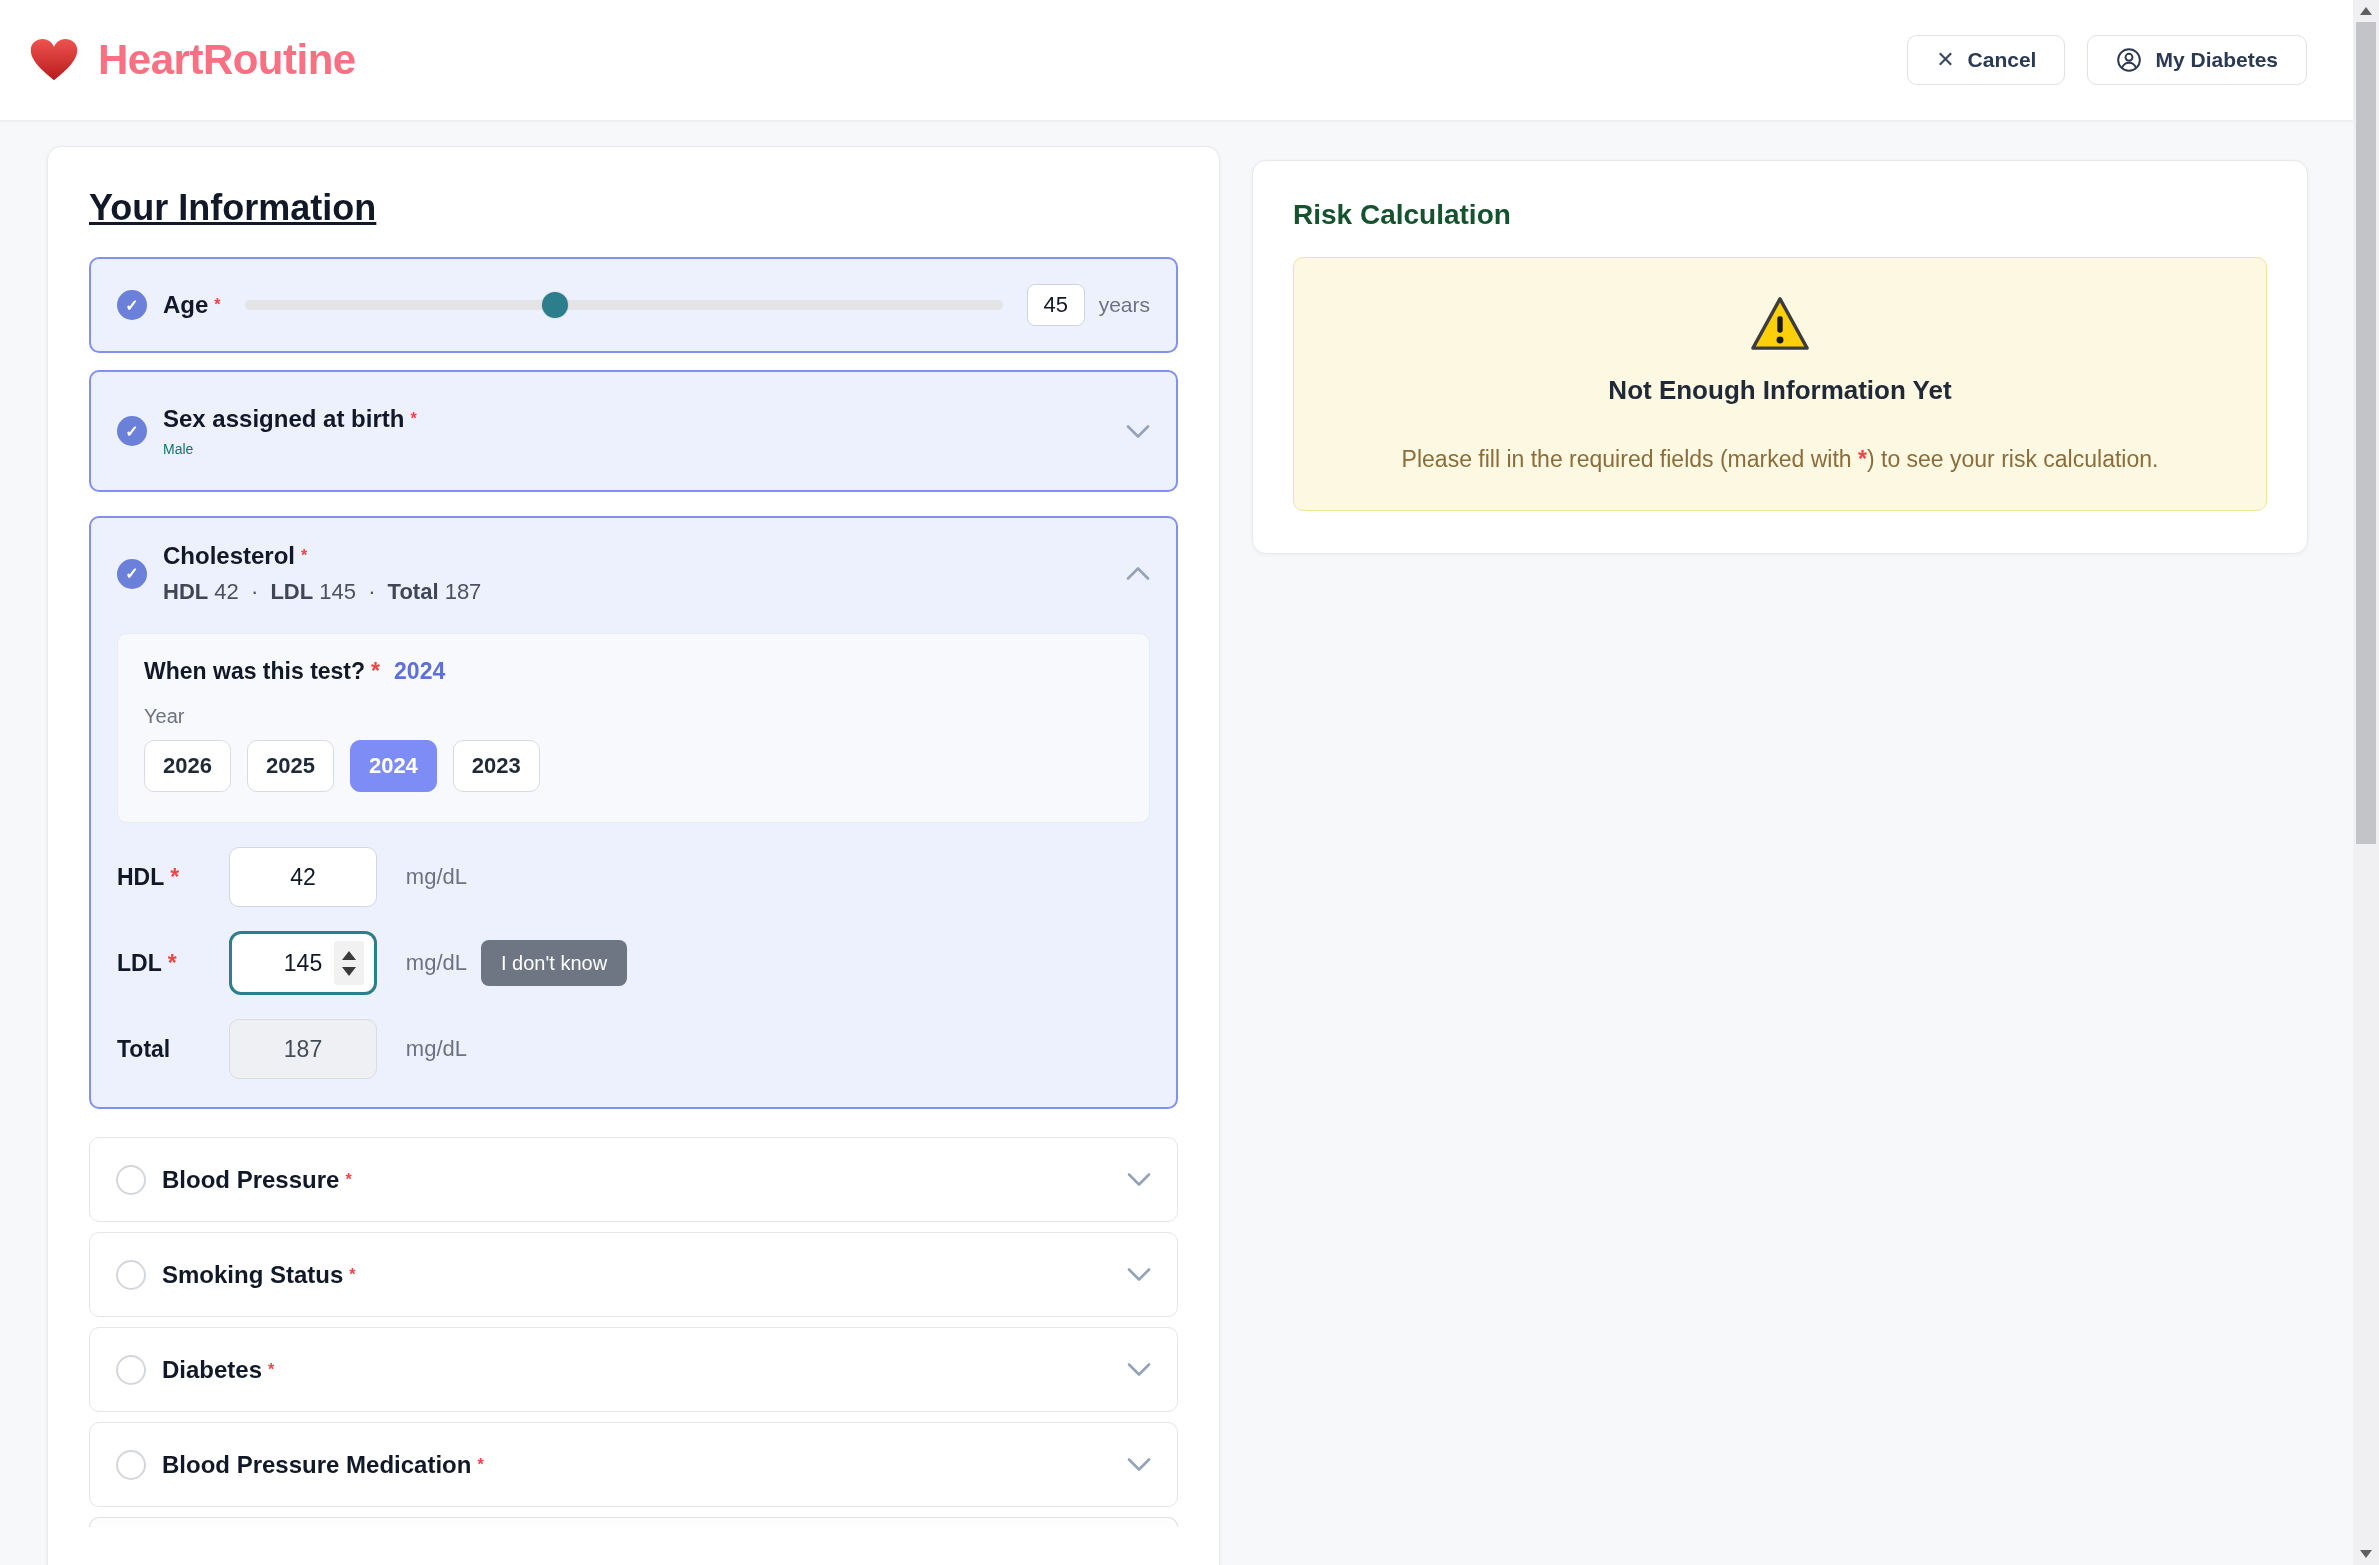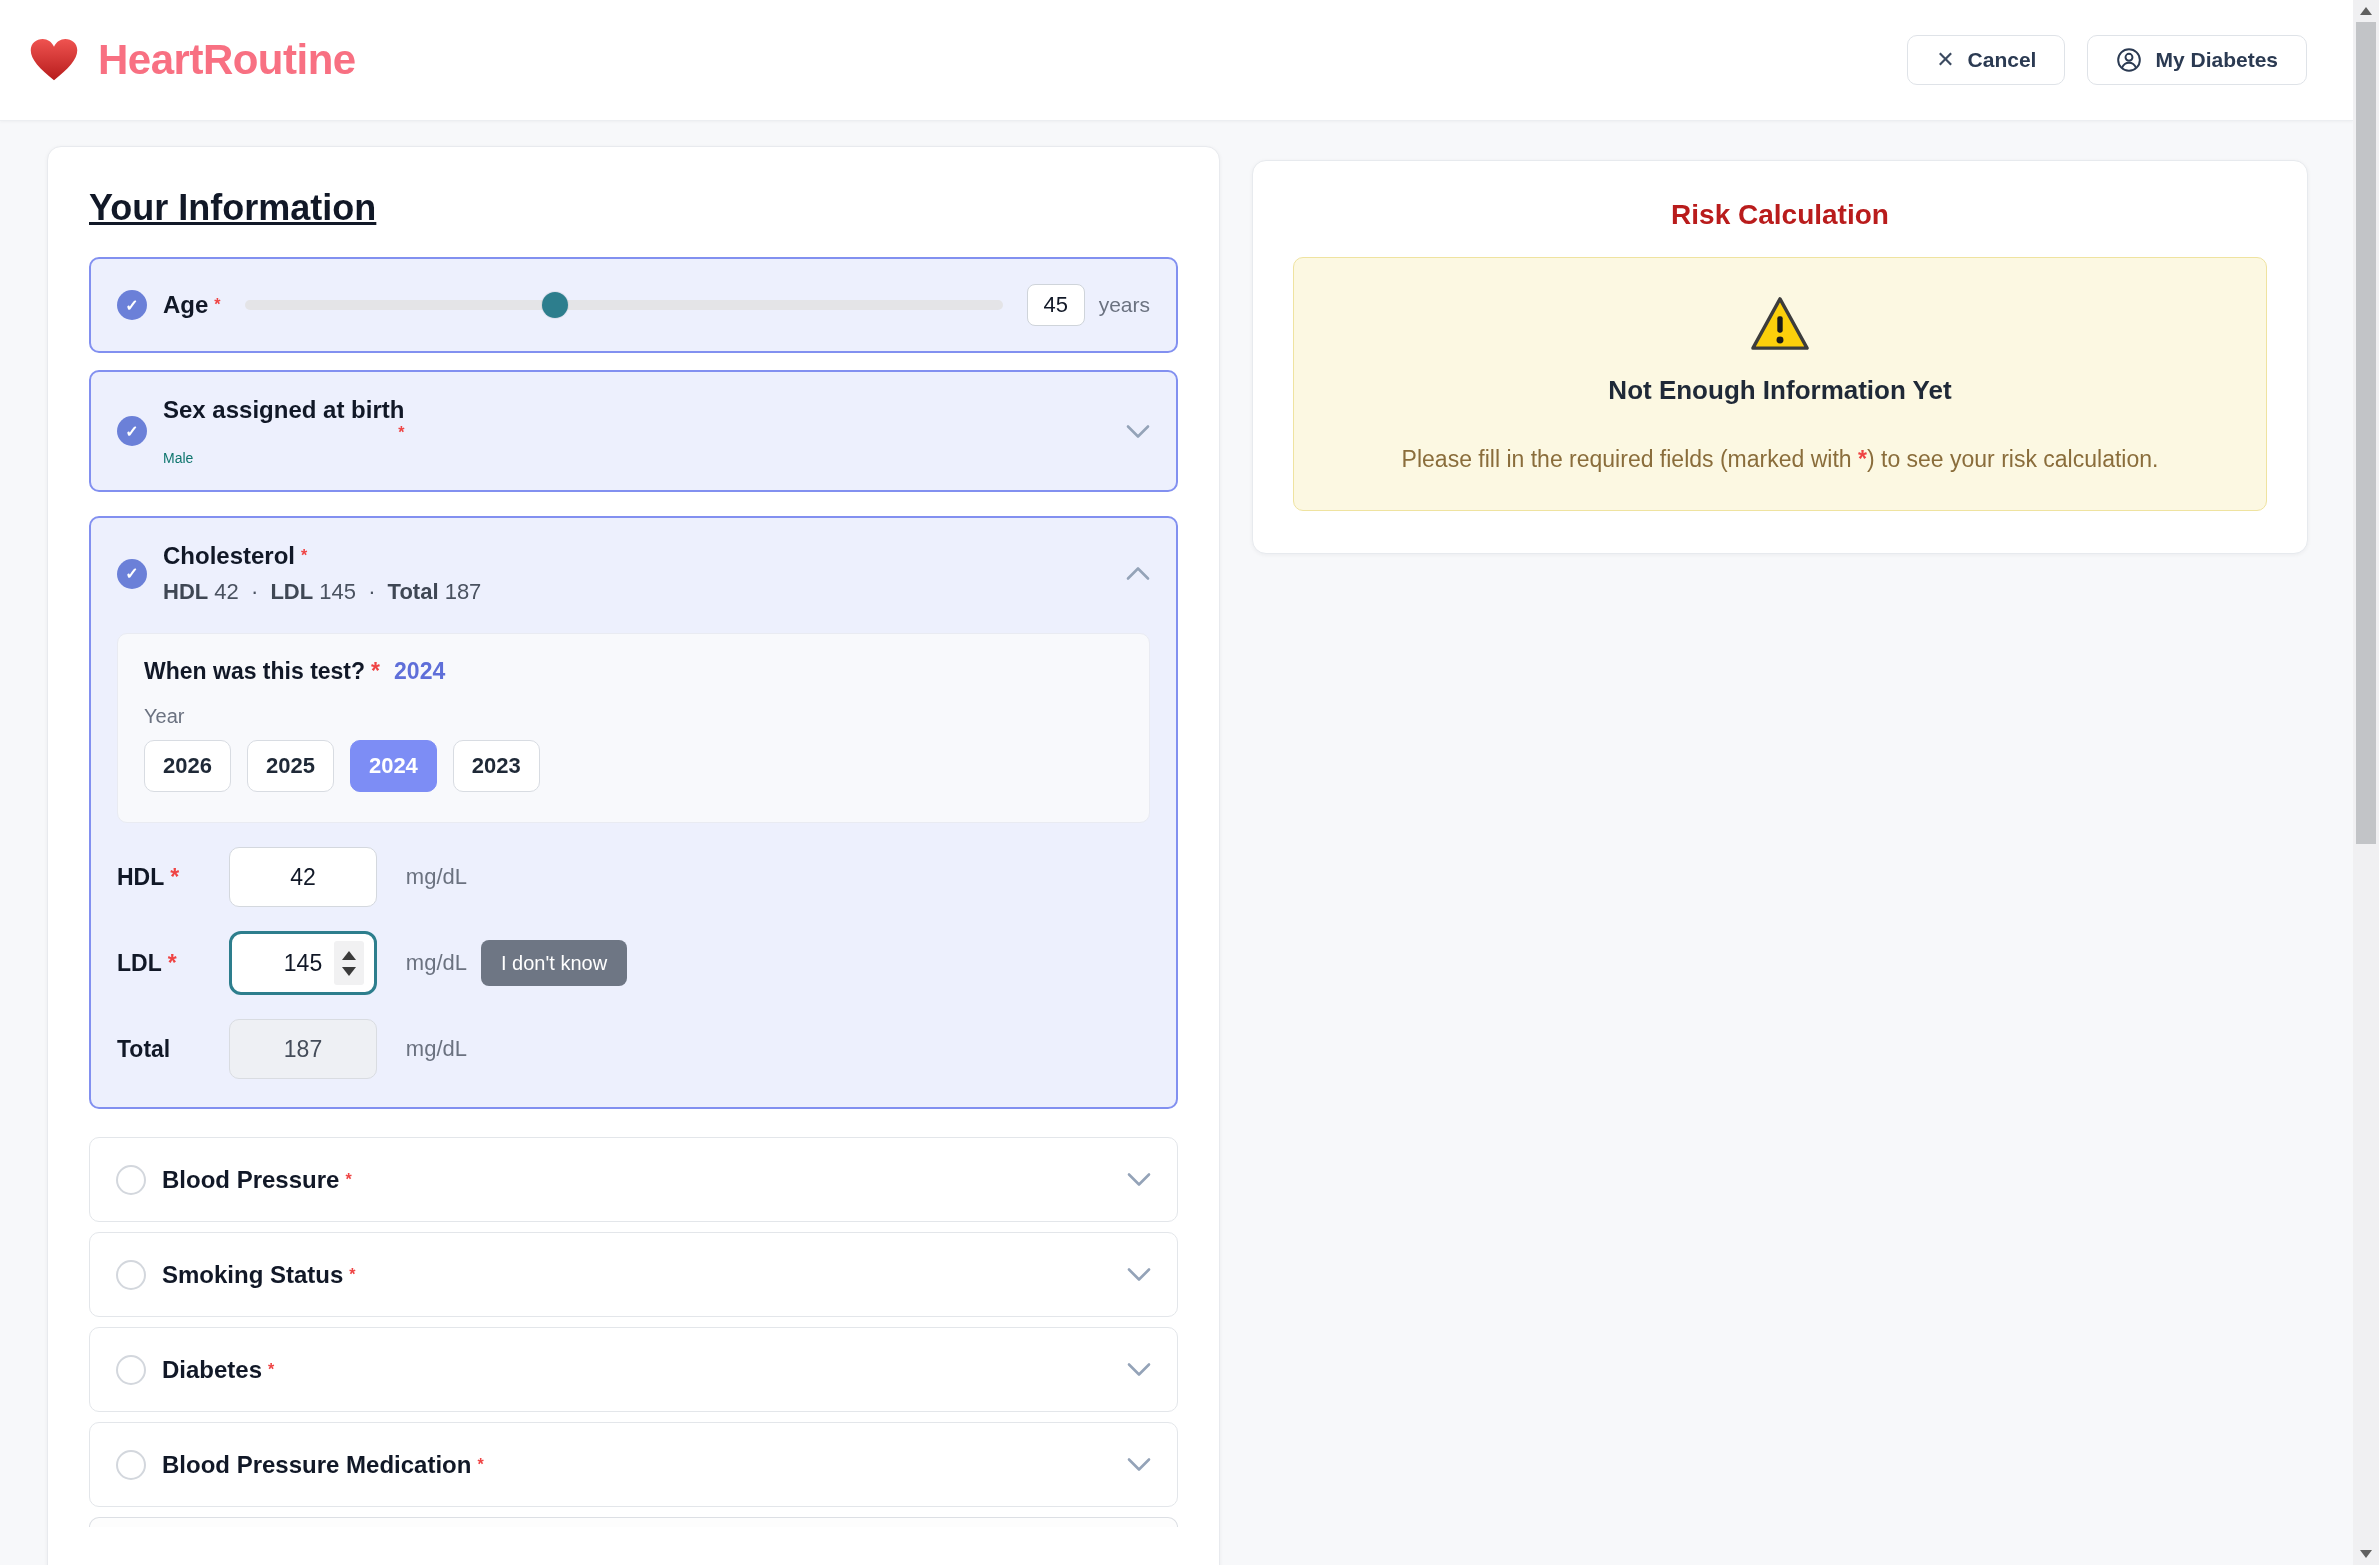--- a/index.html
+++ b/index.html
@@ -145,21 +145,21 @@
     border-radius:10px 10px 0 0; background:#fdfdfd;
   }
 
   
   .risk-card {
     position:absolute; left:1252px; top:160px; width:1056px; height:394px;
     background:#fff; border:1px solid #e7eaee; border-radius:14px;
     box-shadow:0 1px 4px rgba(16,24,40,.05);
     padding:38px 40px;
   }
-  .risk-title { font-size:28px; font-weight:700; color:#b91c1c;text-align:center; }
+  .risk-title { font-size:28px; font-weight:700; color:#14532d; }
   .warn-box {
     margin-top:26px; height:254px;
     background:#fcf8e2; border:1px solid #efe3a0; border-radius:10px;
     display:flex; flex-direction:column; align-items:center; justify-content:center;
     text-align:center; padding:0 40px;
   }
   .warn-title { font-size:26px; font-weight:700; color:#1f2937; margin-top:22px; }
   .warn-msg { font-size:23px; color:#8a6d3b; margin-top:40px; }
   .warn-msg .req { font-weight:700; margin:0; }
 </style>
@@ -208,21 +208,21 @@
       <div class="slider-track"></div>
       <div class="slider-thumb" style="left: calc(41% - 13px);"></div>
     </div>
     <input class="age-value-input" value="45" style="">
     <span class="age-unit">years</span>
   </div>
 
   <div class="row active sex-row">
     <div class="check-circle">✓</div>
     <div class="row-text-col">
-      <div style="display:flex;align-items:flex-end;flex-direction:column;">
+      <div style="display:flex;align-items:center;">
         <span class="row-label">Sex assigned at birth</span>
         <span class="req">*</span>
       </div>
       <div class="sub-text">Male</div>
     </div>
     <svg class="chev" width="24" height="15" viewBox="0 0 24 15" fill="none" stroke="#94a3b8" stroke-width="2.6" stroke-linecap="round" stroke-linejoin="round">
       <path d="M2 2.5 L12 12.5 L22 2.5"></path>
     </svg>
   </div>
 

